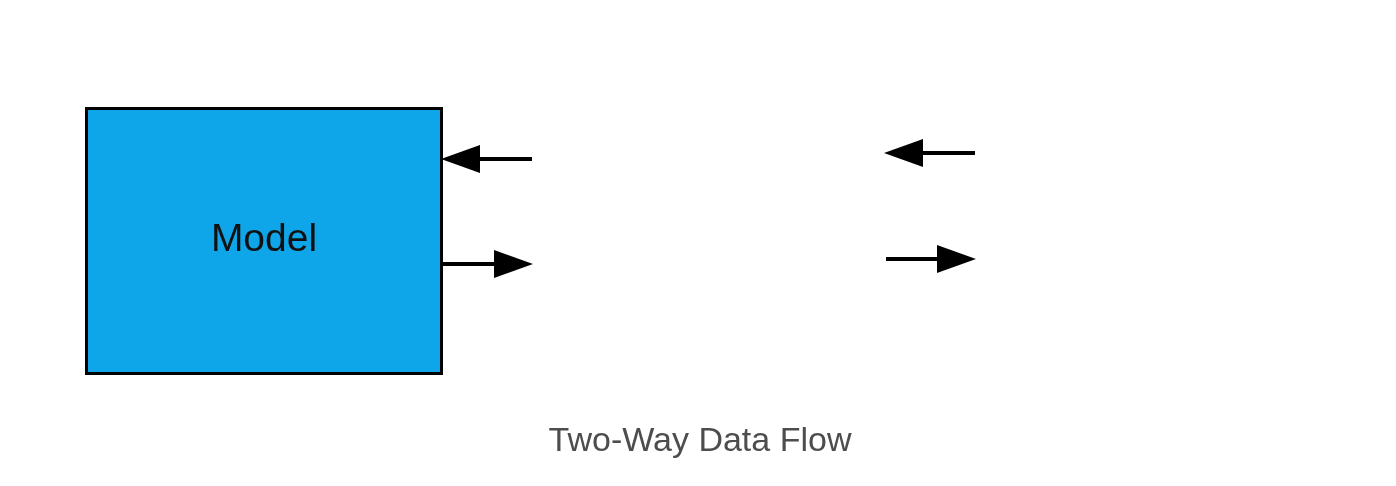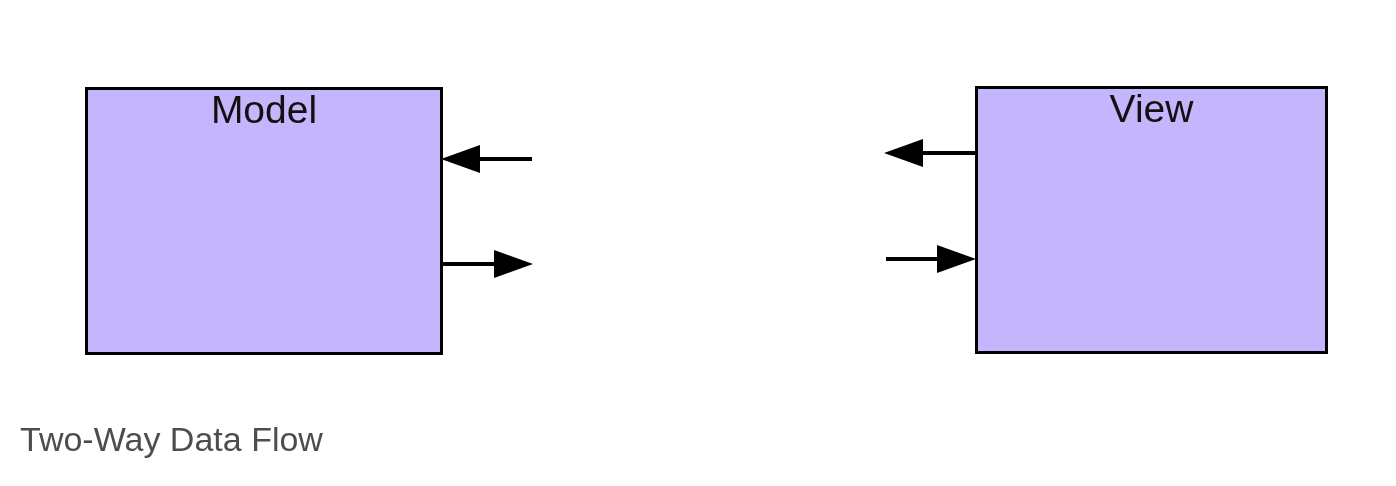--- a/index.html
+++ b/index.html
@@ -12,23 +12,25 @@
     width: 1396px;
     height: 486px;
     background: #ffffff;
     overflow: hidden;
     font-family: "Liberation Sans", sans-serif;
   }
   .node {
     position: absolute;
     box-sizing: border-box;
     border: 3px solid #000000;
-    background: #c4b5fd;
+    background: #0ea5e9;
     display: flex;
+    align-items: center;
     justify-content: center;
+    margin-top: 20px;
   }
   .node-model      { left: 85px;  top: 87px; width: 358px; height: 268px; }
   .node-controller { left: 530px; top: 87px; width: 355px; height: 266px; }
   .node-view       { left: 975px; top: 86px; width: 353px; height: 268px; }
   .node-label {
     font-size: 39px;
     line-height: 1;
     color: #111111;
     padding-bottom: 8px;
     white-space: nowrap;
@@ -39,39 +41,37 @@
     top: 0;
     width: 1396px;
     height: 486px;
     pointer-events: none;
   }
   .caption {
     position: absolute;
     left: 20px;
     right: 16px;
     top: 422px;
+    text-align: center;
     font-size: 34px;
     line-height: 1;
     color: #4d4d4d;
     white-space: nowrap;
   }
 </style>
 </head>
 <body>
 
 <div class="canvas">
 
   <div class="node node-model">
     <span class="node-label">Model</span>
   </div>
 
 
-  <div class="node node-view">
-    <span class="node-label">View</span>
-  </div>
 
   <svg class="edges-layer" viewBox="0 0 1396 486" xmlns="http://www.w3.org/2000/svg">
 
     <g>
       <line x1="532" y1="159" x2="478" y2="159" stroke="#000000" stroke-width="4"></line>
       <polygon points="441,159 480,145 480,173" fill="#000000"></polygon>
     </g>
 
     <g>
       <line x1="441" y1="264" x2="496" y2="264" stroke="#000000" stroke-width="4"></line>

